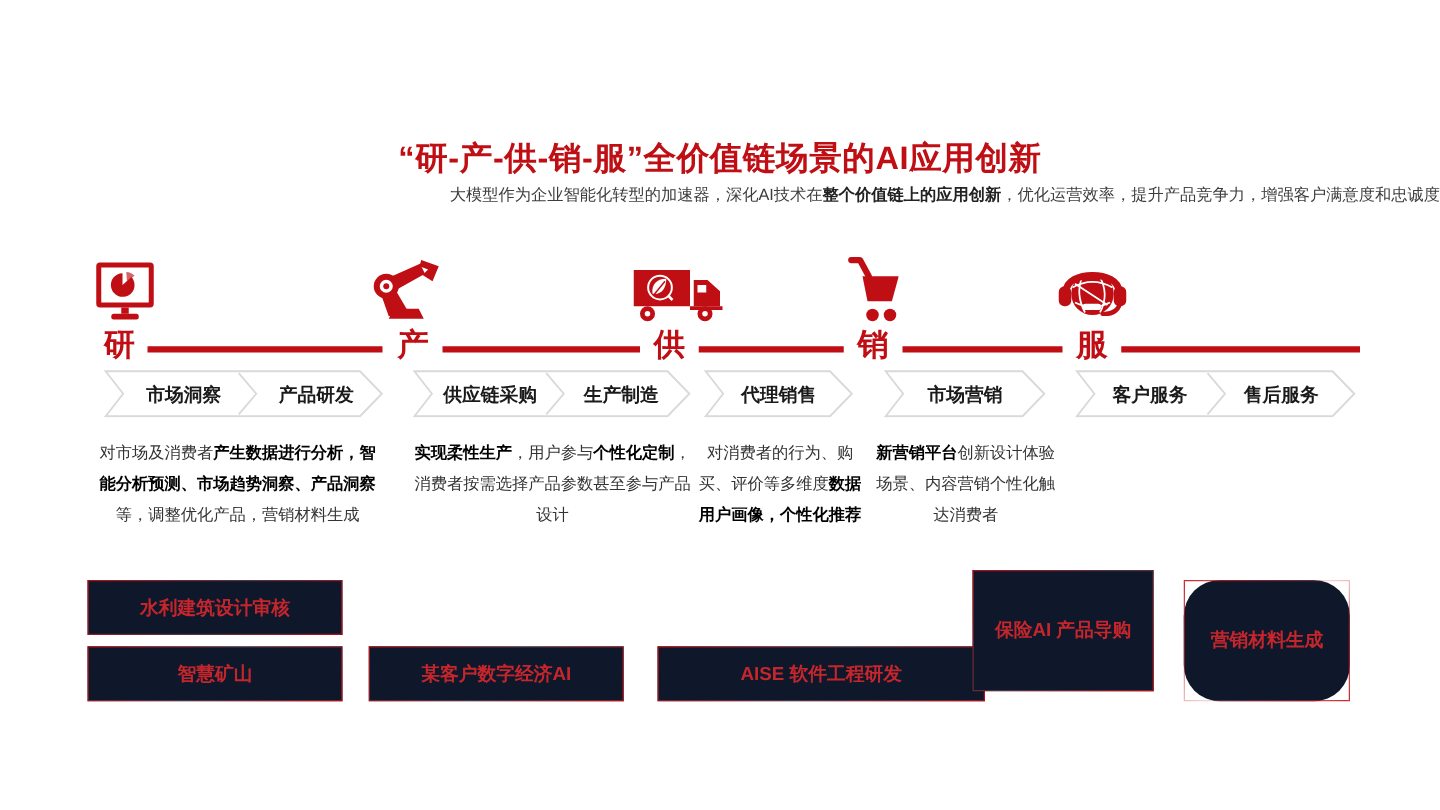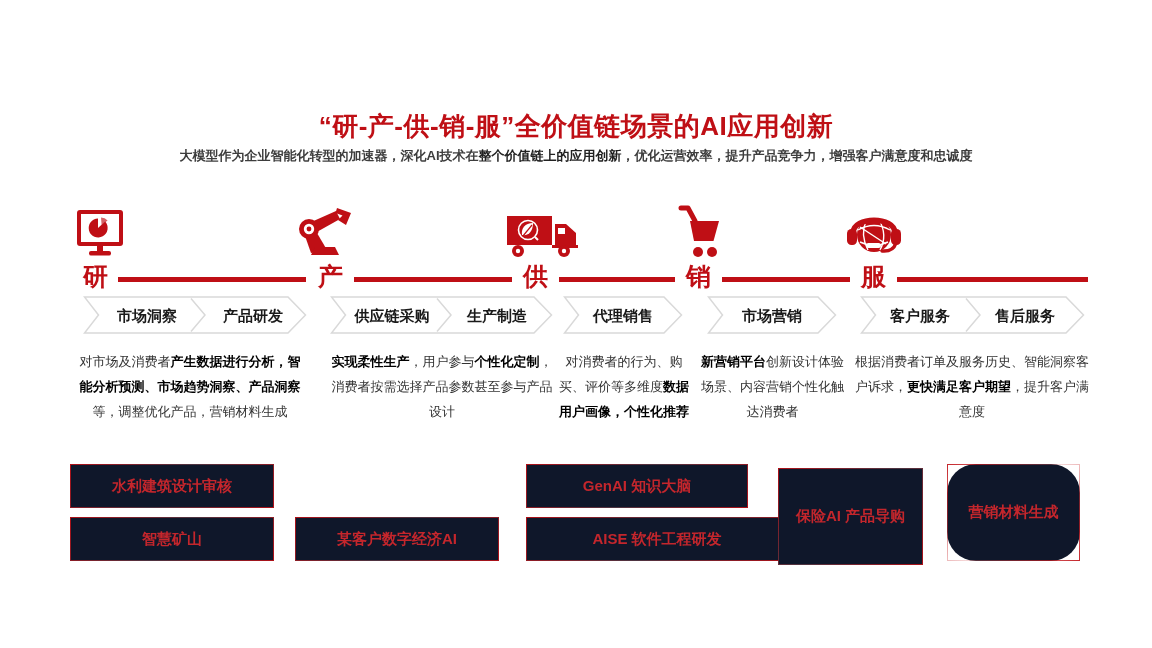--- a/index.html
+++ b/index.html
@@ -19,21 +19,21 @@
   .page-title { font-size: 27px; font-weight: bold; color: #1f1f1f; letter-spacing: 0.5px; white-space: nowrap; }
   .page-title .hl { color: var(--red); }
   
   .subtitle {
     position: absolute; left: 0; top: 109px; width: 100%;
     text-align: center; font-size: 26px; font-weight: bold; color: var(--red);
     letter-spacing: 0.5px;
   }
   .intro-desc {
     position: absolute; left: 0; top: 147px; width: 100%;
-    text-align: center; font-size: 13px; color: #3d3d3d; font-weight: bold;
+    text-align: right; font-size: 13px; color: #3d3d3d;
   }
   .intro-desc b { color: #222; }
   
   .icon { position: absolute; color: var(--red); }
   .ic1 { left: 74px;  top: 206px; }
   .ic2 { left: 296px; top: 206px; }
   .ic3 { left: 506px; top: 213px; }
   .ic4 { left: 677px; top: 204px; }
   .ic5 { left: 846px; top: 209px; }
   
@@ -69,21 +69,21 @@
     border-image: linear-gradient(135deg, rgba(191,15,21,0.9), rgba(220,120,120,0.3) 50%, rgba(191,15,21,0.9)) 1;
     background: #0f172a;
     padding: 4px;
   }
   .b1 { left: 70px;  top: 464px; width: 204px; height: 44px; }
   .b2 { left: 70px;  top: 517px; width: 204px; height: 44px; }
   .b3 { left: 295px; top: 464px; width: 204px; height: 44px; }
   .b4 { left: 295px; top: 517px; width: 204px; height: 44px; }
   .b5 { left: 526px; top: 464px; width: 222px; height: 44px; }
   .b6 { left: 526px; top: 517px; width: 262px; height: 44px; }
-  .b7 { left: 778px; top: 468px; width: 145px; height: 97px; }
+  .b7 { left: 778px; top: 456px; width: 145px; height: 97px; }
   .b8 { left: 947px; top: 464px; width: 133px; height: 97px; border-radius: 29px; }
 </style>
 </head>
 <body>
 
 <div class="slide">
 
 
   <div class="subtitle">“研-产-供-销-服”全价值链场景的AI应用创新</div>
   <div class="intro-desc"><span>大模型作为企业智能化转型的加速器，深化AI技术在</span><b>整个价值链上的应用创新</b><span>，优化运营效率，提升产品竞争力，增强客户满意度和忠诚度</span></div>
@@ -179,23 +179,21 @@
     <path class="band" d="M1.5,1 L206,1 L223.5,19 L206,37 L1.5,37 L15.5,19 Z"></path>
     <path class="sep" d="M106,2.5 L120,19 L106,35.5"></path>
     <text x="60" y="24.5">客户服务</text>
     <text x="165" y="24.5">售后服务</text>
   </svg>
 
   <div class="sdesc d1"><span>对市场及消费者</span><b>产生数据进行分析，智能分析预测、市场趋势洞察、产品洞察</b><span>等，调整优化产品，营销材料生成</span></div>
   <div class="sdesc d2"><b>实现柔性生产</b><span>，用户参与</span><b>个性化定制</b><span>，消费者按需选择产品参数甚至参与产品设计</span></div>
   <div class="sdesc d3"><span>对消费者的行为、购买、评价等多维度</span><b>数据用户画像，个性化推荐</b></div>
   <div class="sdesc d4"><b>新营销平台</b><span>创新设计体验场景、内容营销个性化触达消费者</span></div>
-  <div class="sdesc d5"><span>根据消费者订单及服务历史、智能洞察客户诉求，</span><b>更快满足客户期望</b><span>，提升客户满意度</span></div>
 
   <div class="case b1">水利建筑设计审核</div>
   <div class="case b2">智慧矿山</div>
   <div class="case b4">某客户数字经济AI</div>
-  <div class="case b5">GenAI 知识大脑</div>
   <div class="case b6">AISE 软件工程研发</div>
   <div class="case b7">保险AI 产品导购</div>
   <div class="case b8">营销材料生成</div>
 
 </div>
 
 </body></html>

